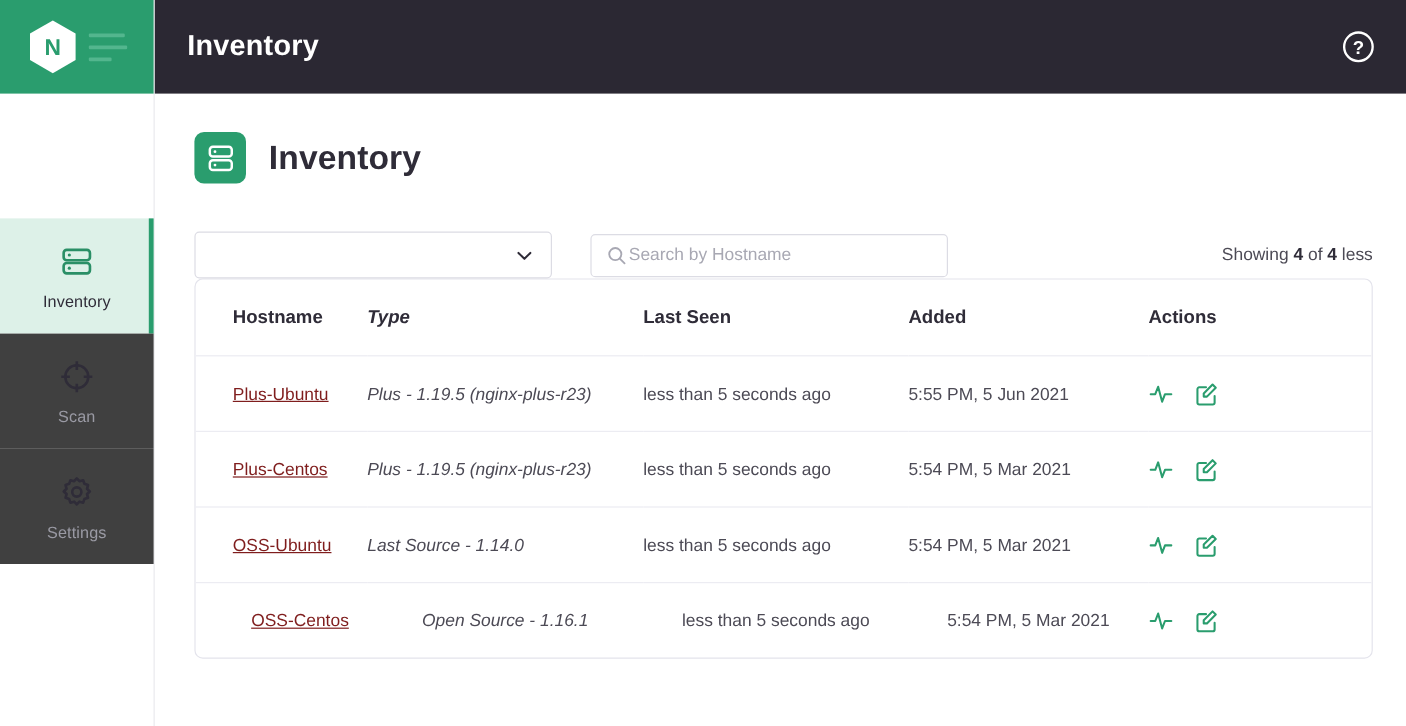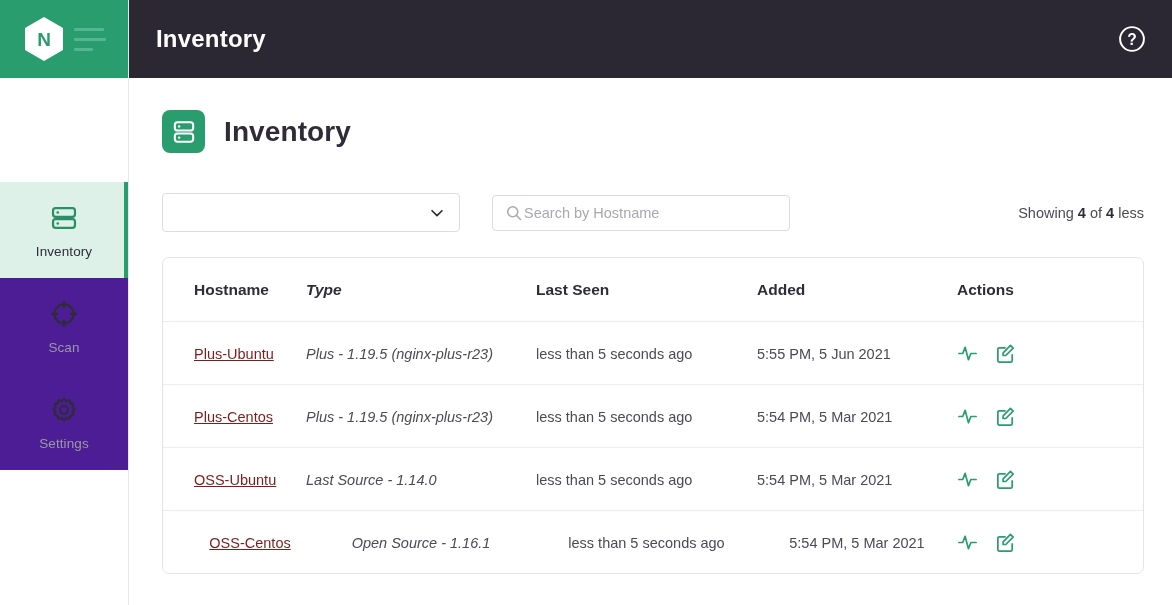--- a/index.html
+++ b/index.html
@@ -26,21 +26,21 @@
   .brand-lines { display: flex; flex-direction: column; gap: 7px; width: 32px; }
   .brand-lines i { display: block; height: 3px; background: #53b68e; border-radius: 1px; }
   .brand-lines i:nth-child(1) { width: 30px; }
   .brand-lines i:nth-child(2) { width: 32px; }
   .brand-lines i:nth-child(3) { width: 19px; }
 
   .nav { padding-top: 104px; }
   .nav-item {
     height: 96px; display: flex; flex-direction: column;
     align-items: center; justify-content: center; gap: 9px;
-    position: relative; cursor: pointer; background: #4c1d95;
+    position: relative; cursor: pointer; background: #404040;
   }
   .nav-item.active { background: #ddf1e8; }
   .nav-item.active::after {
     content: ""; position: absolute; right: 0; top: 0; bottom: 0;
     width: 4px; background: #2a9d6e;
   }
   .nav-label { font-size: 13.5px; color: #9a9aa4; letter-spacing: .1px; }
   .nav-item.active .nav-label { color: #2f2c38; }
   .nav-icon { display: flex; align-items: center; justify-content: center; height: 34px; }
 
@@ -80,21 +80,21 @@
   .search-input {
     border: none; outline: none; background: transparent; flex: 1;
     font-family: "Liberation Sans", sans-serif; font-size: 14.5px; color: #4a4a55;
   }
   .search-input::placeholder { color: #a8a8b3; }
   .showing { margin-left: auto; font-size: 14.5px; color: #4c4a55; white-space: nowrap; }
   .showing b { font-weight: bold; color: #2f2c38; }
 
   
   .card {
-    margin-top: 25px; border: 1px solid #e4e4ec; border-radius: 7px;
+    border: 1px solid #e4e4ec; border-radius: 7px;
     background: #fff; overflow: hidden;
   }
   table { width: 100%; border-collapse: collapse; table-layout: fixed; }
   th {
     text-align: left; font-size: 15.5px; font-weight: bold; color: #2f2c38;
     padding: 23px 0 22px 0; border-bottom: 1px solid #ececf2;
   }
   td {
     font-size: 14.5px; color: #4c4a55; padding: 21px 0 20px 0;
     border-bottom: 1px solid #ececf2;

